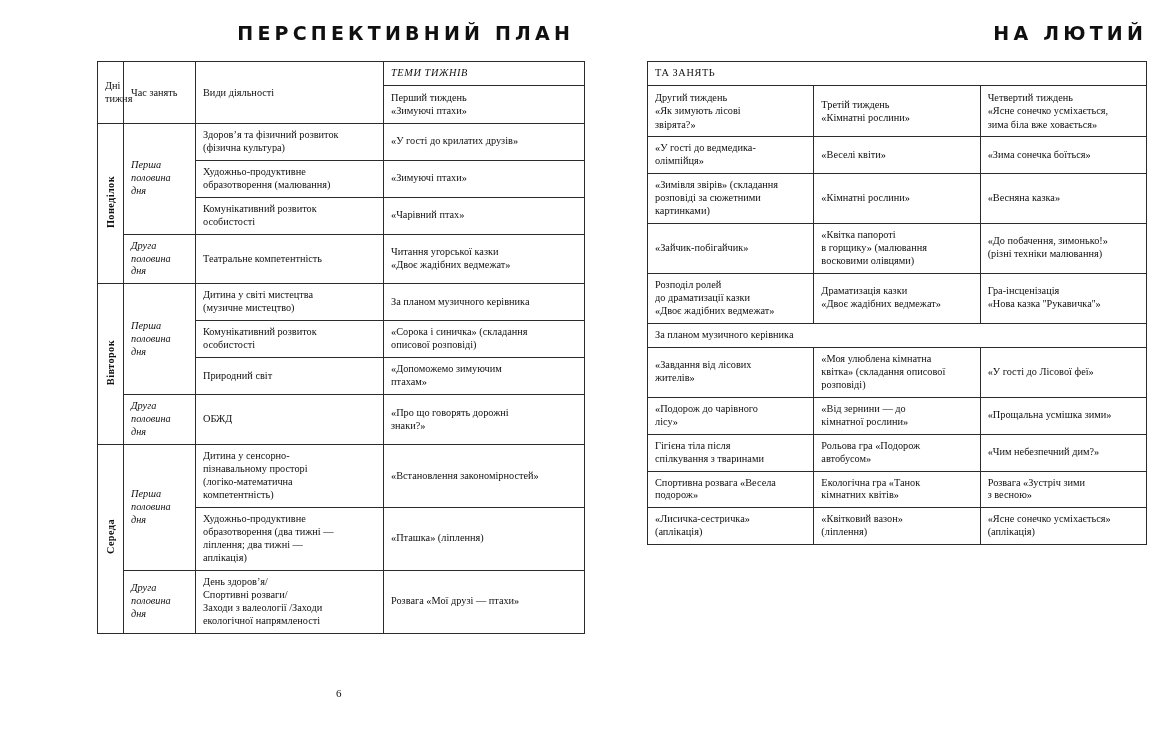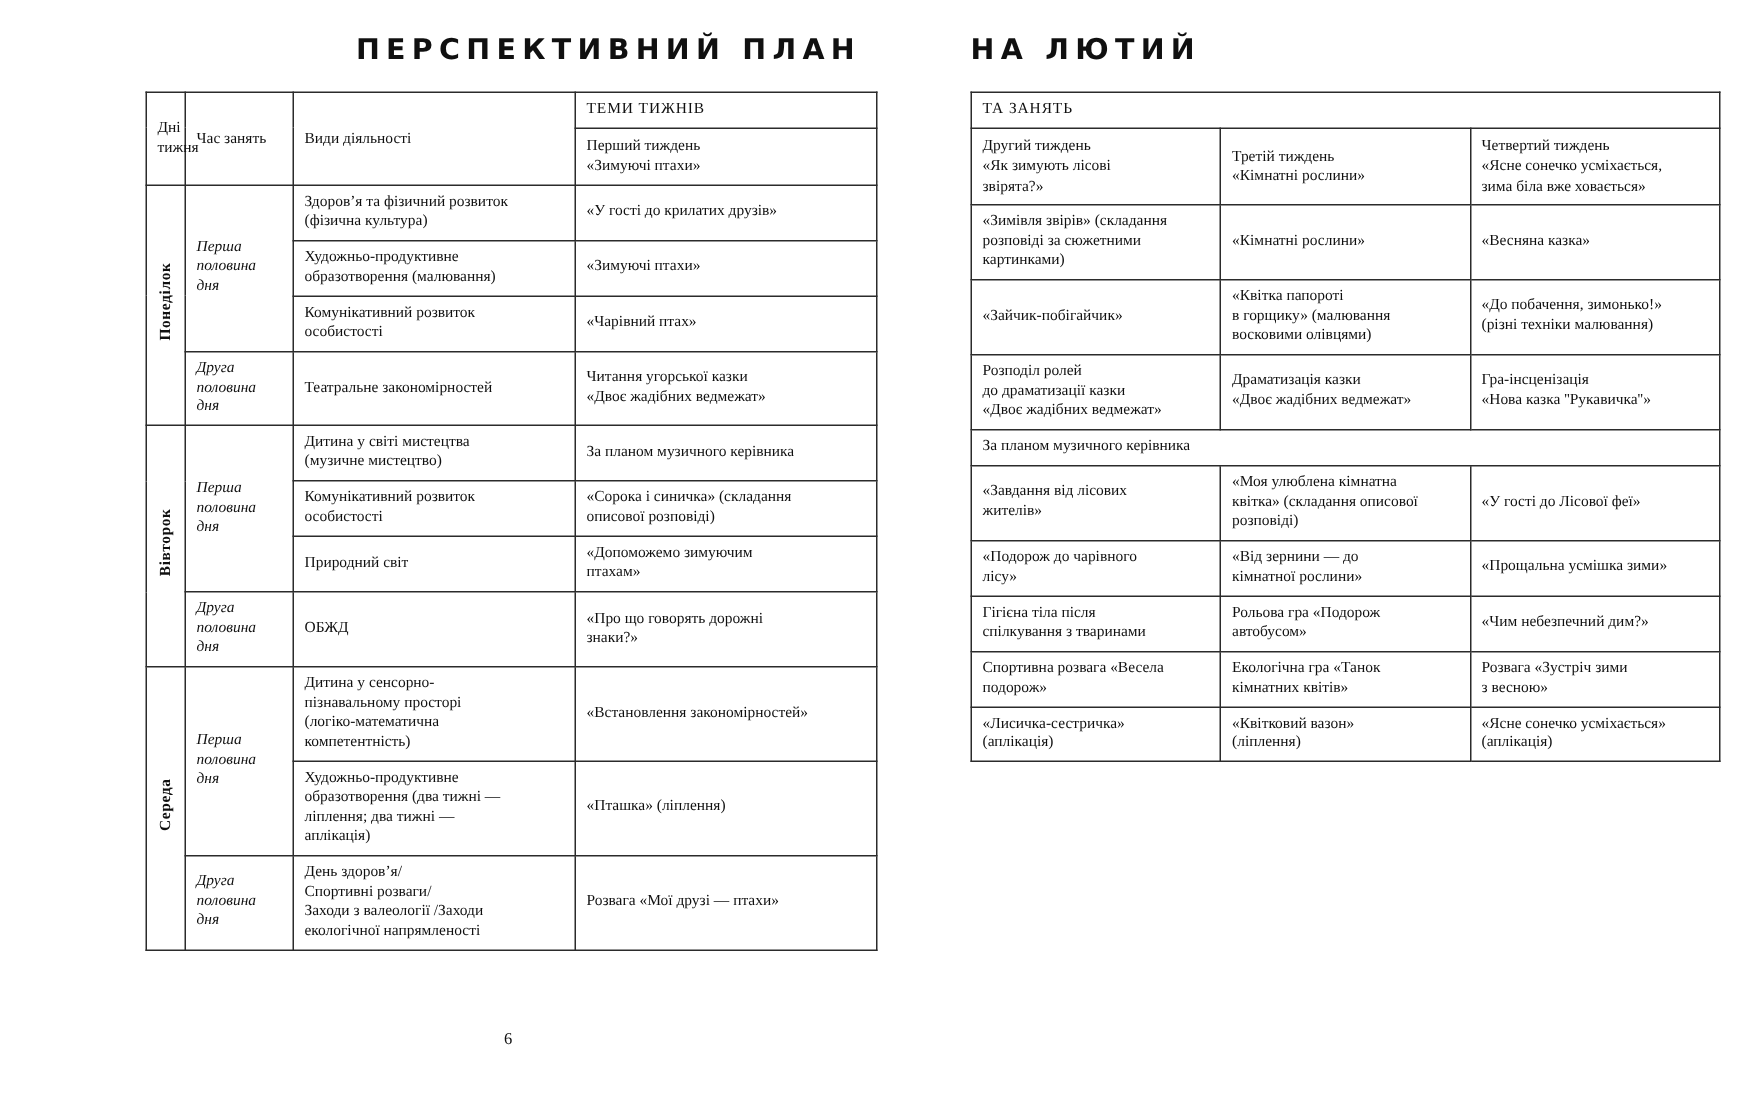--- a/index.html
+++ b/index.html
@@ -32,21 +32,21 @@
   .page-title {
     font-family: "DejaVu Sans", sans-serif;
     font-weight: bold;
     font-size: 19px;
     letter-spacing: 4.2px;
     line-height: 1;
     margin: 0 0 18px 0;
     white-space: nowrap;
   }
   .title-left  { text-align: right; padding-right: 10px; }
-  .title-right { text-align: left; }
+  .title-right { text-align: right; }
 
   table.plan {
     border-collapse: collapse;
     table-layout: fixed;
     width: 100%;
     font-size: 10.3px;
     line-height: 1.26;
   }
   table.plan td, table.plan th {
     border: 1px solid #2b2b2b;
@@ -61,20 +61,21 @@
     text-align: center;
     font-weight: bold;
     font-size: 10.3px;
     line-height: 1.3;
   }
   .hdr-themes {
     text-align: right;
     font-weight: bold;
     letter-spacing: 0.6px;
     padding-right: 9px;
+    font-style: italic;
   }
   .hdr-themes-right {
     text-align: left;
     font-weight: bold;
     letter-spacing: 0.6px;
     padding-left: 9px;
   }
 
   
   .daycell {
@@ -176,21 +177,21 @@
         </tr>
         <tr>
           <td>Комунікативний розвиток<br>особистості</td>
           <td class="topic">«Чарівний птах»</td>
         </tr>
         <tr>
           <td class="halfday">
             <span class="l1">Друга</span>
             <span class="l2">половина дня</span>
           </td>
-          <td>Театральне закономірностей</td>
+          <td>Театральне компетентність</td>
           <td class="topic">Читання угорської казки<br>«Двоє жадібних ведмежат»</td>
         </tr>
 
         <tr>
           <td class="daycell" rowspan="4">
             <span class="vert">Вівторок</span>
           </td>
           <td class="halfday" rowspan="3">
             <span class="l1">Перша</span>
             <span class="l2">половина дня</span>
@@ -269,20 +270,25 @@
             <span>«Кімнатні рослини»</span>
           </td>
           <td class="hdr">
             <span>Четвертий тиждень</span><br>
             <span>«Ясне сонечко усміхається,</span><br>
             <span>зима біла вже ховається»</span>
           </td>
         </tr>
 
         <tr>
+          <td class="topic">«У гості до ведмедика-<br>олімпійця»</td>
+          <td class="topic">«Веселі квіти»</td>
+          <td class="topic">«Зима сонечка боїться»</td>
+        </tr>
+        <tr>
           <td class="topic">«Зимівля звірів» (складання<br>розповіді за сюжетними<br>картинками)</td>
           <td class="topic">«Кімнатні рослини»</td>
           <td class="topic">«Весняна казка»</td>
         </tr>
         <tr>
           <td class="topic">«Зайчик-побігайчик»</td>
           <td class="topic">«Квітка папороті<br>в горщику» (малювання<br>восковими олівцями)</td>
           <td class="topic">«До побачення, зимонько!»<br>(різні техніки малювання)</td>
         </tr>
         <tr>

